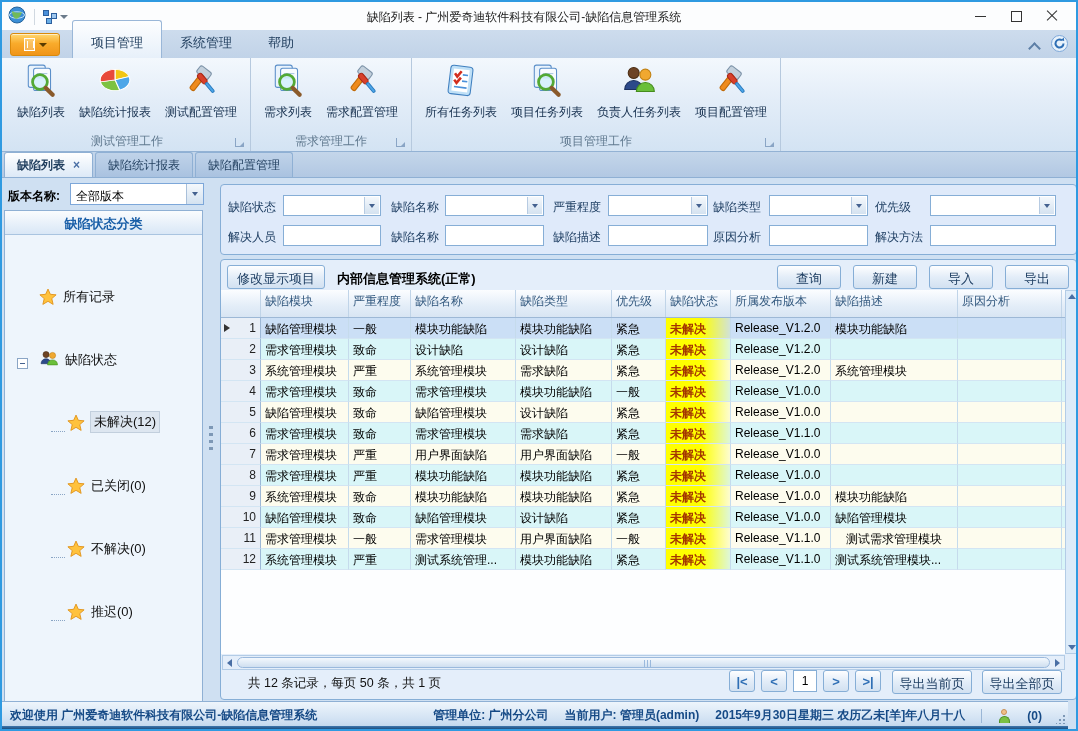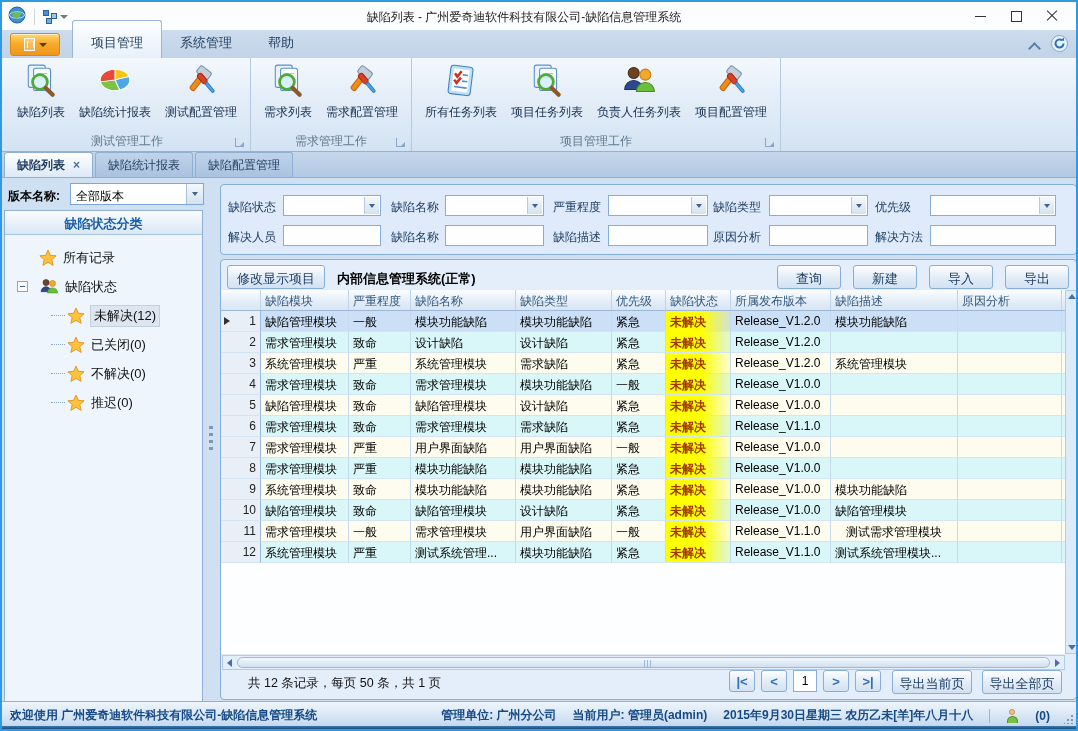--- a/index.html
+++ b/index.html
@@ -59,21 +59,21 @@
   
   .version-row { position:absolute; left:6px; top:181px; width:196px; height:24px; }
   .version-label { position:absolute; left:0; top:5px; font-size:12px; font-weight:bold; color:#000; }
   .combo { position:absolute; left:62px; top:0; width:134px; height:22px; background:#fff; border:1px solid #7da7d9; }
   .combo .val { position:absolute; left:5px; top:4px; font-size:12px; color:#000; }
   .combo-btn { position:absolute; right:0; top:0; width:17px; height:20px; background:linear-gradient(#f4f8fc,#d4e2f0); border-left:1px solid #a9c0da; display:flex; align-items:center; justify-content:center; }
   .arrow-dn { width:0; height:0; border-left:3.5px solid transparent; border-right:3.5px solid transparent; border-top:4px solid #44618f; }
   .side-panel { position:absolute; left:2px; top:208px; width:199px; height:492px; background:#eef5fc; border:1px solid #8fb0d4; }
   .panel-header { height:24px; background:linear-gradient(#fafcfe,#d9e7f6); border-bottom:1px solid #a9c4e0; text-align:center; font-size:13px; font-weight:bold; color:#1a5fa8; padding-top:4px; }
   .tree { padding-top:8px; position:relative; }
-  .tree-item { position:relative; height:29px; display:flex; align-items:center; font-size:13px; color:#101010; }
+  .tree-item { position:relative; height:29px; display:flex; align-items:flex-end; font-size:13px; color:#101010;margin-top:34px; }
   .tree-item .ico { margin-right:6px; display:inline-flex; }
   .tree-item.l0 { padding-left:34px; }
   .tree-item.l1 { padding-left:62px; }
   .tree-item.l1::before { content:""; position:absolute; left:46px; width:14px; border-top:1px dotted #8aa5c5; }
   .tree-item .lbl.sel { background:#dde6f0; outline:1px solid #c2cfdd; padding:1px 3px; }
   .expand-box { position:absolute; left:12px; width:11px; height:11px; background:#fff; border:1px solid #8aa5c5; }
   .expand-box::before { content:""; position:absolute; left:2px; top:4px; width:5px; height:1px; background:#44618f; }
   .tree-item svg.star { width:18px; height:18px; }
   .tree-item svg.ppl { width:20px; height:20px; }
 
@@ -91,21 +91,21 @@
   
   .main-box { position:absolute; left:218px; top:257px; width:857px; height:441px; background:#e4eefa; border:1px solid #86aed6; border-radius:4px; }
   .btn { background:linear-gradient(#fefeff,#e3edf8 50%,#d2e1f1); border:1px solid #86aed6; border-radius:3px; color:#1f3f63; font-size:13px; text-align:center; }
   .toolbar-btn { position:absolute; left:6px; top:5px; width:98px; height:24px; padding-top:4px; }
   .grid-title { position:absolute; left:116px; top:10px; font-size:13px; font-weight:bold; color:#000; }
   .toolbar-actions { position:absolute; right:7px; top:5px; display:flex; gap:12px; }
   .toolbar-actions .btn { width:64px; height:24px; padding-top:4px; }
 
   
   .grid { position:absolute; left:219px; top:288px; width:844px; height:364px; background:#fdfeff; overflow:hidden; }
-  .grid-header { display:flex; height:21px; background:linear-gradient(#fbfdff,#e3edf8 60%,#d8e5f3); border-bottom:1px solid #9db8d6; }
+  .grid-header { display:flex; height:28px; background:linear-gradient(#fbfdff,#e3edf8 60%,#d8e5f3); border-bottom:1px solid #9db8d6; }
   .gh-cell { font-size:12px; color:#33597f; padding:3px 4px 0; border-right:1px solid #c0d4e8; white-space:nowrap; overflow:hidden; flex:none; }
   .grid-row { display:flex; height:21px; }
   .g-cell { font-size:12px; color:#000; padding:3px 4px 0; border-right:1px solid #c5dbec; border-bottom:1px solid #d3e5f3; white-space:nowrap; overflow:hidden; flex:none; }
   .row-cream .g-cell { background:#fdfcee; }
   .row-cyan  .g-cell { background:#d9f6f8; }
   .row-sel   .g-cell { background:#cbdff6; }
   .g-num { text-align:right; background:#e9eff7 !important; border-right:1px solid #9db8d6 !important; color:#222; position:relative; }
   .row-arrow { position:absolute; left:3px; top:6px; width:0; height:0; border-top:4.5px solid transparent; border-bottom:4.5px solid transparent; border-left:6px solid #333; }
   .g-status { font-weight:bold; }
 
@@ -122,21 +122,21 @@
 
   
   .pager-summary { position:absolute; left:246px; top:673px; font-size:12.5px; color:#111; }
   .pager-nav { position:absolute; left:727px; top:668px; display:flex; gap:6px; align-items:center; }
   .nav-btn { width:26px; height:22px; padding-top:3px; font-weight:bold; color:#2f6fb5 !important; }
   .page-input { width:24px; height:22px; background:#fff; border:1px solid #86aed6; text-align:center; font-size:12px; }
   .export-btns { position:absolute; right:14px; top:668px; display:flex; gap:10px; }
   .export-btns .btn { width:80px; height:24px; padding-top:4px; }
 
   
-  .statusbar { position:absolute; left:0; right:0; bottom:0; height:28px; background:linear-gradient(#eef5fc,#cfe0f2 70%,#bcd3ea); border-top:1px solid #8fb0d4; }
+  .statusbar { position:absolute; left:0; right:8px; bottom:0; height:28px; background:linear-gradient(#eef5fc,#cfe0f2 70%,#bcd3ea); border-top:1px solid #8fb0d4; }
   .statusbar::after { content:""; position:absolute; left:0; right:0; bottom:0; height:3px; background:linear-gradient(#3f77ae,#1d4f80); }
   .sb-left { position:absolute; left:8px; top:5px; font-size:12px; font-weight:bold; color:#164a86; }
   .sb-right { position:absolute; right:26px; top:5px; display:flex; gap:16px; align-items:center; font-size:12px; font-weight:bold; color:#164a86; }
   .sb-div { width:1px; height:14px; background:#9ab6d6; }
   .person-ico { position:relative; width:13px; height:14px; }
   .person-ico .head { position:absolute; left:3px; top:0; width:6px; height:6px; border-radius:50%; background:#f0c089; border:1px solid #c89055; }
   .person-ico .body { position:absolute; left:1px; bottom:0; width:11px; height:7px; border-radius:6px 6px 0 0; background:#7ac143; border:1px solid #4e8f26; border-bottom:none; }
   .grip { position:absolute; right:3px; bottom:5px; width:9px; height:9px;
     background:radial-gradient(circle at 8px 1px,#7d98b6 1px,transparent 1.4px),
                radial-gradient(circle at 8px 5px,#7d98b6 1px,transparent 1.4px),

